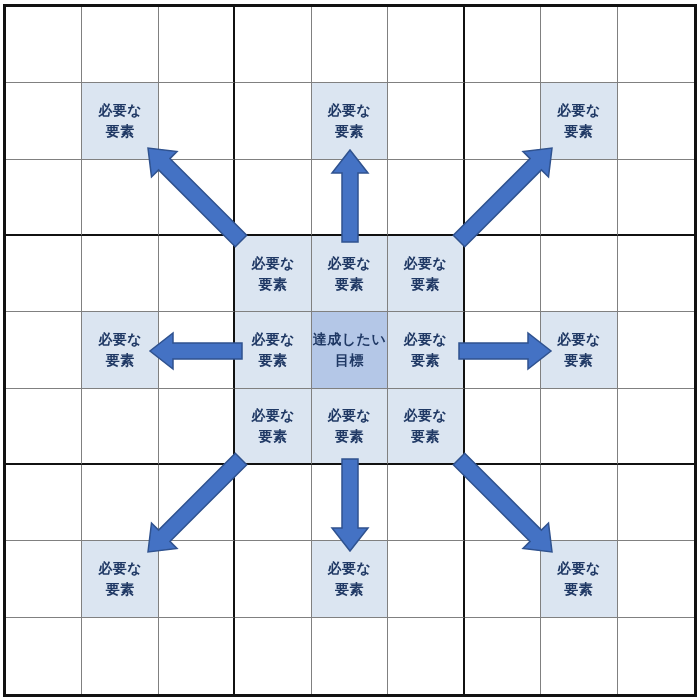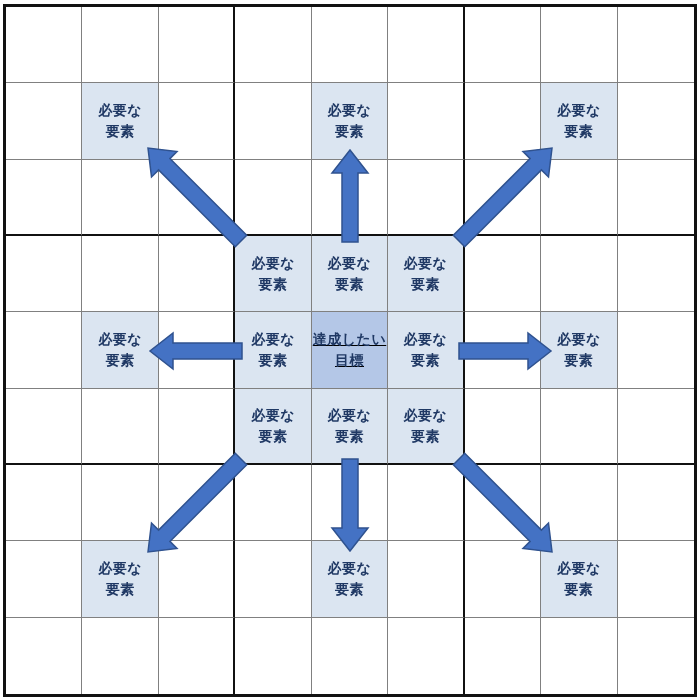--- a/index.html
+++ b/index.html
@@ -39,21 +39,21 @@
     align-items: center;
     justify-content: center;
     row-gap: 6px;
     background: #ffffff;
   }
   .cell.thick-r { border-right: 2px solid var(--grid-thick, #111); }
   .cell.thick-b { border-bottom: 2px solid var(--grid-thick, #111); }
   .cell.last-c  { border-right: none; }
   .cell.last-r  { border-bottom: none; }
   .cell.light   { background: var(--cell-light, #dbe5f1); }
-  .cell.goal    { background: var(--cell-goal, #b4c7e7); text-decoration: underline; }
+  .cell.goal    { background: var(--cell-goal, #b4c7e7); }
   .cell span {
     display: block;
     font-size: 14px;
     line-height: 15px;
     font-weight: 600;
     color: var(--text, #1f3864);
     letter-spacing: 0.5px;
     white-space: nowrap;
   }
   #arrows {

